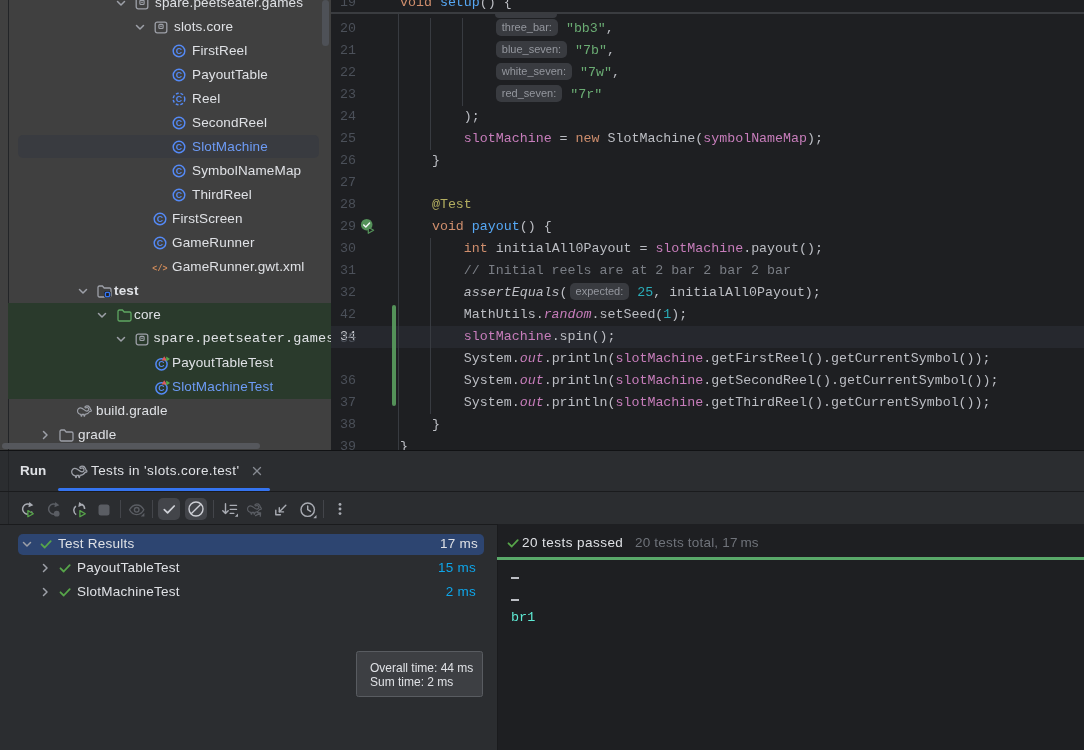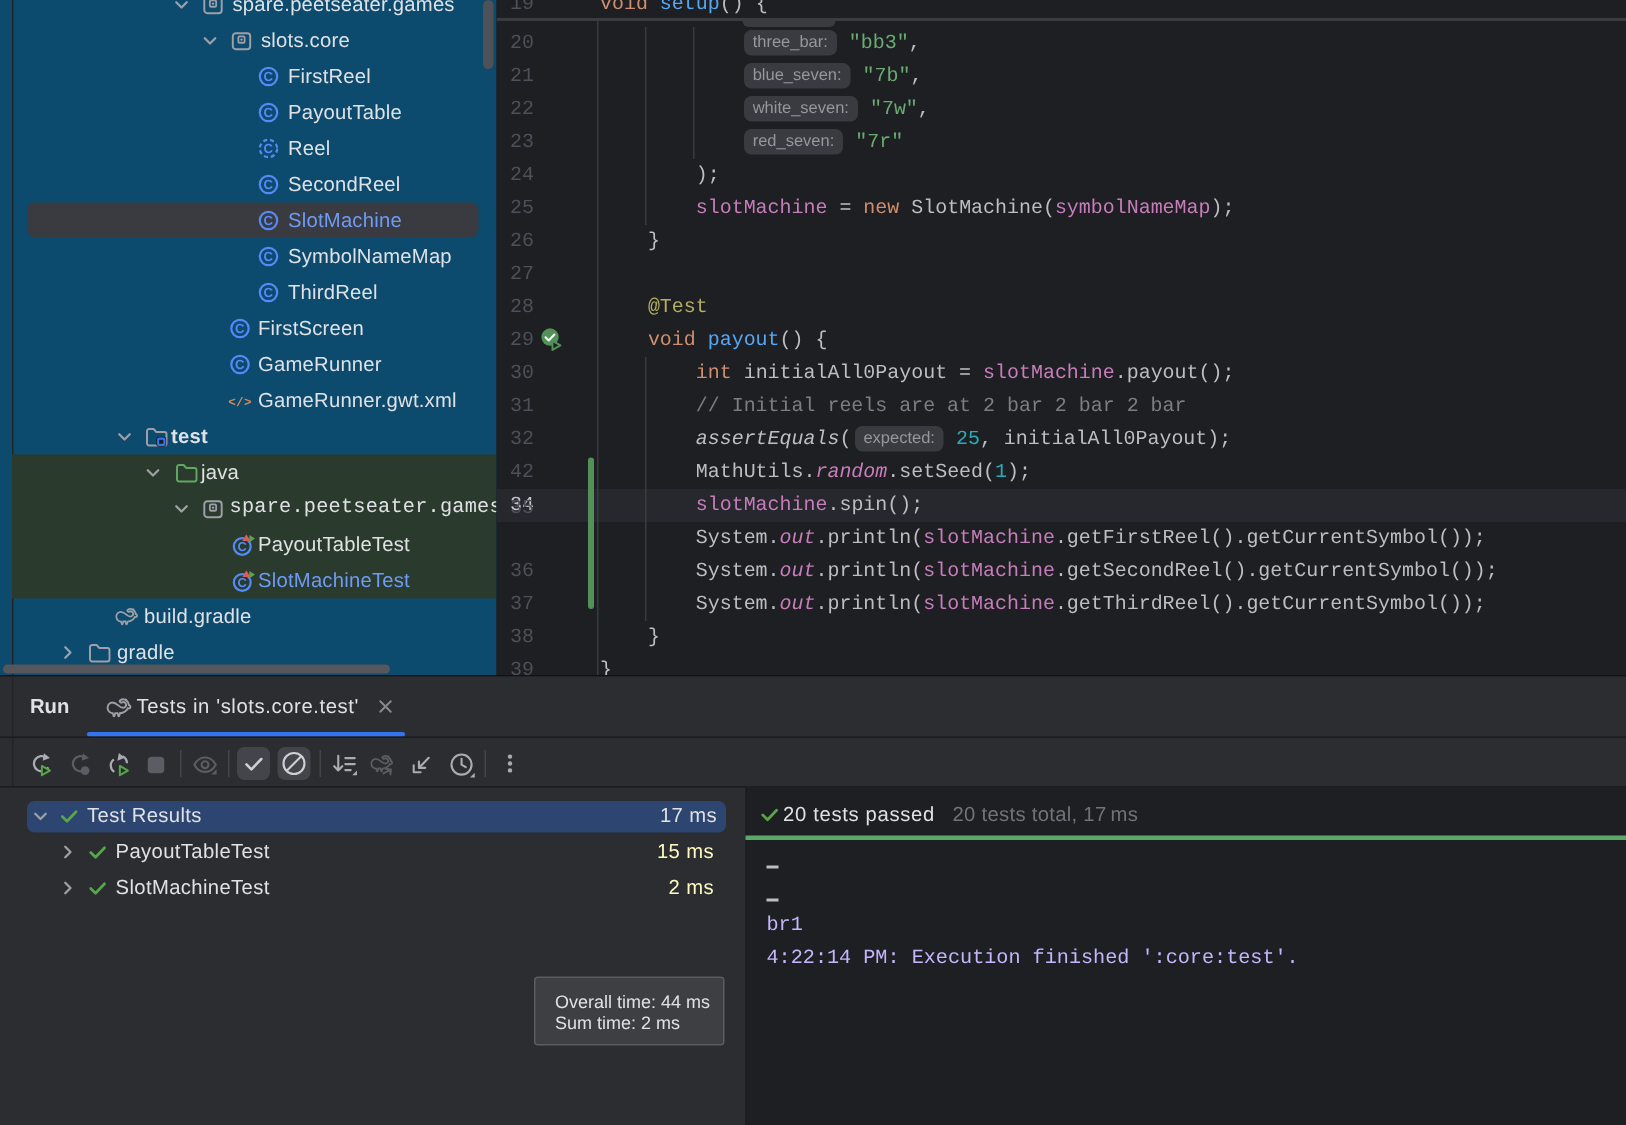--- a/index.html
+++ b/index.html
@@ -1,39 +1,39 @@
 <!DOCTYPE html>
 <html><head><meta charset="utf-8"><style>
 html,body{margin:0;padding:0;width:1084px;height:750px;overflow:hidden;background:#1e1f22;}
 *{box-sizing:border-box;}
 .abs{position:absolute;}
 body{font-family:"Liberation Sans",sans-serif;position:relative;}
-#tree{left:0;top:0;width:331px;height:450px;background:#0c4a6e;overflow:hidden;}
+#tree{left:0;top:0;width:331px;height:450px;background:#404040;overflow:hidden;}
 .trow{position:absolute;height:24px;line-height:24px;font-size:13.5px;letter-spacing:0.15px;color:#dfe1e5;white-space:nowrap;}
 .ticon{position:absolute;width:16px;height:16px;top:4px;}
 .blue{color:#6d9bf5;}
 #editor{left:331px;top:0;width:753px;height:450px;background:#1e1f22;overflow:hidden;}
 .cl{position:absolute;left:69px;height:22px;line-height:22px;font-size:13.3px;font-family:"Liberation Mono",monospace;color:#bcbec4;white-space:pre;}
 .ln{position:absolute;width:25px;text-align:right;height:22px;line-height:22px;font-size:13.3px;font-family:"Liberation Mono",monospace;color:#4b5059;}
 .kw{color:#cf8e6d;}
 .st{color:#6aab73;}
 .nm{color:#2aacb8;}
 .cm{color:#7a7e85;}
 .fld{color:#c77dbb;}
 .mtd{color:#56a8f5;}
 .ann{color:#b3ae60;}
 .it{font-style:italic;}
 .hint{display:inline-block;background:#393b40;color:#94979e;font-family:"Liberation Sans",sans-serif;font-size:11px;border-radius:5px;padding:0 6px;height:17px;line-height:17px;vertical-align:1px;}
 .guide{position:absolute;width:1px;background:#383b41;}
 #run{left:0;top:451px;width:1084px;height:299px;background:#2b2d30;}
 .sep{position:absolute;width:1px;height:18px;top:49px;background:#43454a;}
 .rrow{position:absolute;height:24px;line-height:24px;font-size:13.5px;letter-spacing:0.25px;color:#dfe1e5;white-space:nowrap;}
-.gray{color:#fef9c3;text-align:center;}
+.gray{color:#0ea5e9;text-align:center;}
 #console{position:absolute;left:497px;top:73px;width:587px;height:226px;background:#1e1f22;}
-.conline{position:absolute;left:14px;height:22px;line-height:22px;font-size:13.45px;font-family:"Liberation Mono",monospace;color:#c4b5fd;white-space:pre;text-align:right;}
+.conline{position:absolute;left:14px;height:22px;line-height:22px;font-size:13.45px;font-family:"Liberation Mono",monospace;color:#5eead4;white-space:pre;text-align:right;}
 </style></head>
 <body>
 <svg width="0" height="0" style="position:absolute">
     <defs>
 <g id="chevD">
         <path d="M4.5 6.5l3.5 3.5 3.5-3.5" stroke="#9da0a8" stroke-width="1.5" fill="none" stroke-linecap="round" stroke-linejoin="round"></path>
       </g>
 <g id="chevR">
         <path d="M6.5 4.5l3.5 3.5-3.5 3.5" stroke="#9da0a8" stroke-width="1.5" fill="none" stroke-linecap="round" stroke-linejoin="round"></path>
       </g>
@@ -169,21 +169,21 @@
       </svg>
       <span style="position:absolute;left:114px;font-weight:bold;">test</span>
     </div>
   <div class="trow" style="left:0;top:303px;width:331px;">
       <svg class="ticon" style="left:94px">
         <use href="#chevD"></use>
       </svg>
       <svg class="ticon" style="left:116px">
         <use href="#folderG"></use>
       </svg>
-      <span style="position:absolute;left:134px;">java</span>
+      <span style="position:absolute;left:134px;">core</span>
     </div>
   <div class="trow" style="left:0;top:327px;width:331px;font-family:Liberation Mono, monospace;">
       <svg class="ticon" style="left:113px">
         <use href="#chevD"></use>
       </svg>
       <svg class="ticon" style="left:134px">
         <use href="#pkg"></use>
       </svg>
       <span style="position:absolute;left:153px;">spare.peetseater.games.slot</span>
     </div>
@@ -397,18 +397,17 @@
     <div class="abs" style="left:0;top:0;width:1px;height:226px;background:#1a1b1d;"></div>
     <svg class="abs" style="left:8px;top:11px;" width="16" height="16">
         <path d="M3.5 8.3l3.2 3.2 6-6.3" stroke="#57a64a" stroke-width="1.8" fill="none" stroke-linecap="round" stroke-linejoin="round"></path>
       </svg>
     <div class="abs" style="left:25px;top:11px;font-size:13.5px;font-weight:400;letter-spacing:0.45px;color:#dfe1e5;text-align:right;">20 tests passed</div>
     <div class="abs" style="left:138px;top:11px;font-size:13.5px;letter-spacing:0.2px;color:#6f737a;">20 tests total, 17<span style="font-size:9px;"> </span>ms</div>
     <div class="abs" style="left:0;top:33px;width:587px;height:3px;background:#59a869;"></div>
     <div class="abs" style="left:14px;top:52.5px;width:8px;height:2px;background:#bcbec4;"></div>
     <div class="abs" style="left:14px;top:74.5px;width:8px;height:2px;background:#bcbec4;"></div>
     <div class="conline" style="top:83px;">br1</div>
-    <div class="conline" style="top:105px;">4:22:14 PM: Execution finished ':core:test'.</div>
   </div>
 
   <div class="abs" style="left:356px;top:200px;width:127px;height:46px;background:#3d3f43;border:1px solid #595c61;border-radius:2.5px;"></div>
   <div class="abs" style="left:370px;top:210px;font-size:12px;color:#dfe1e5;line-height:14px;">Overall time: 44 ms<br>Sum time: 2 ms</div>
 </div>
 
 </body></html>

